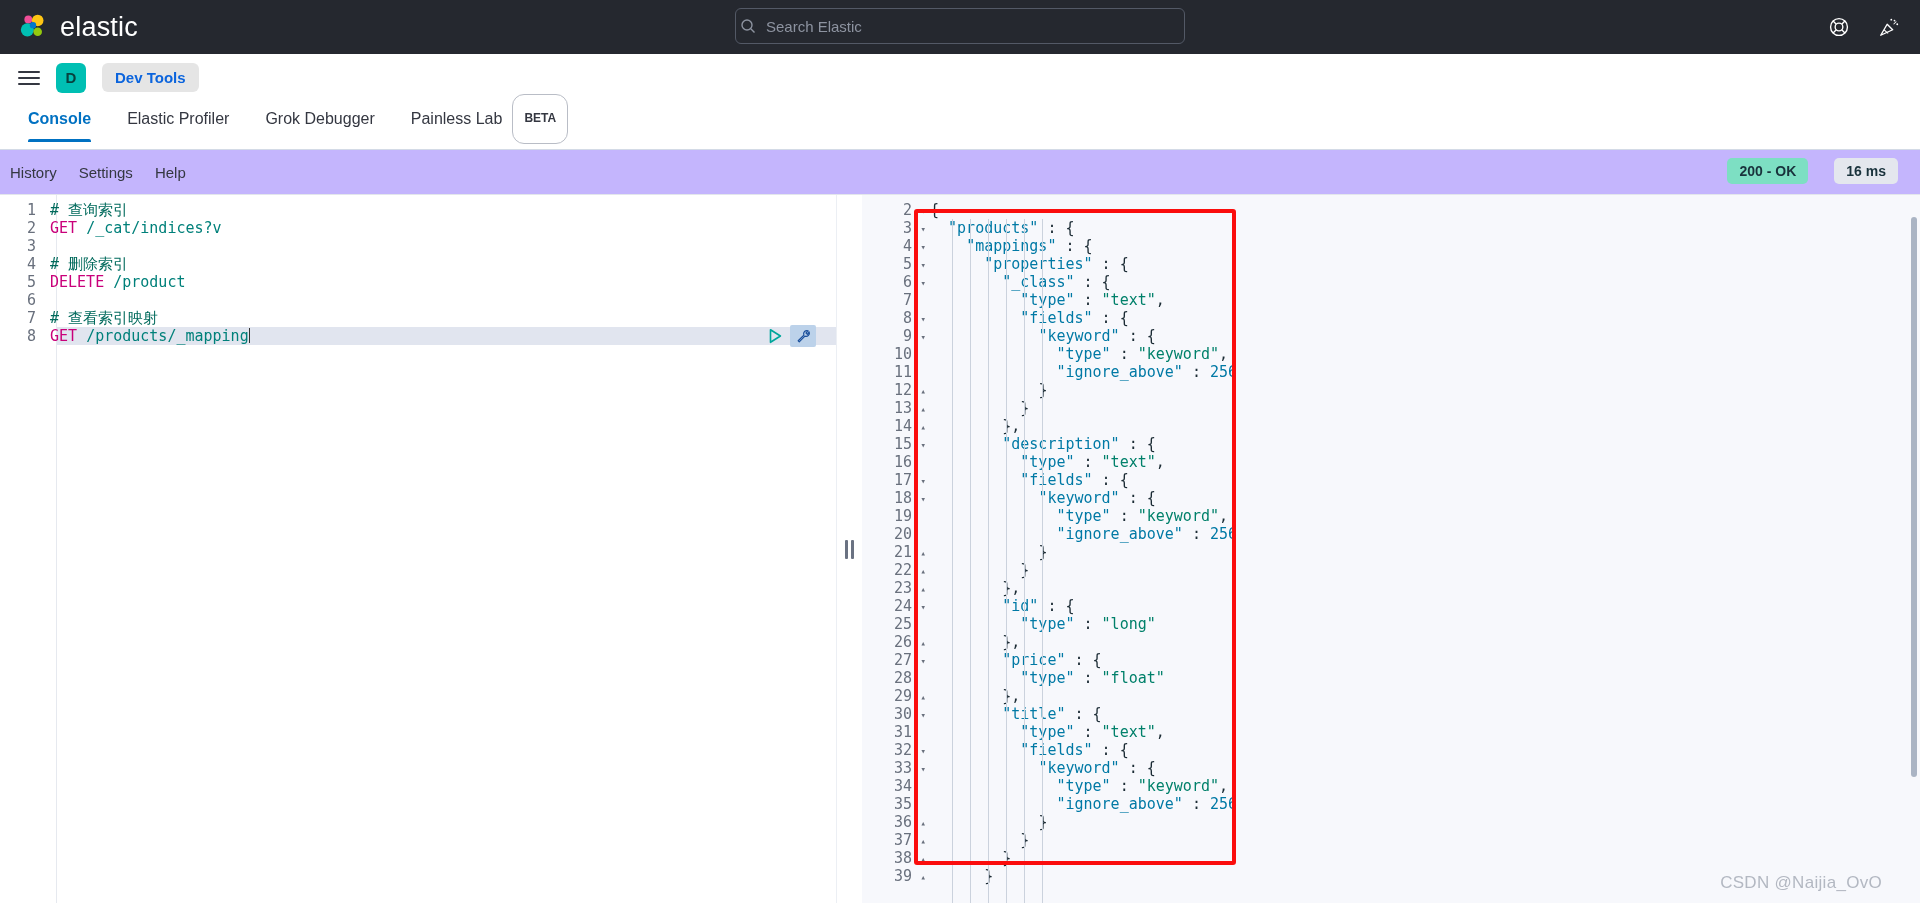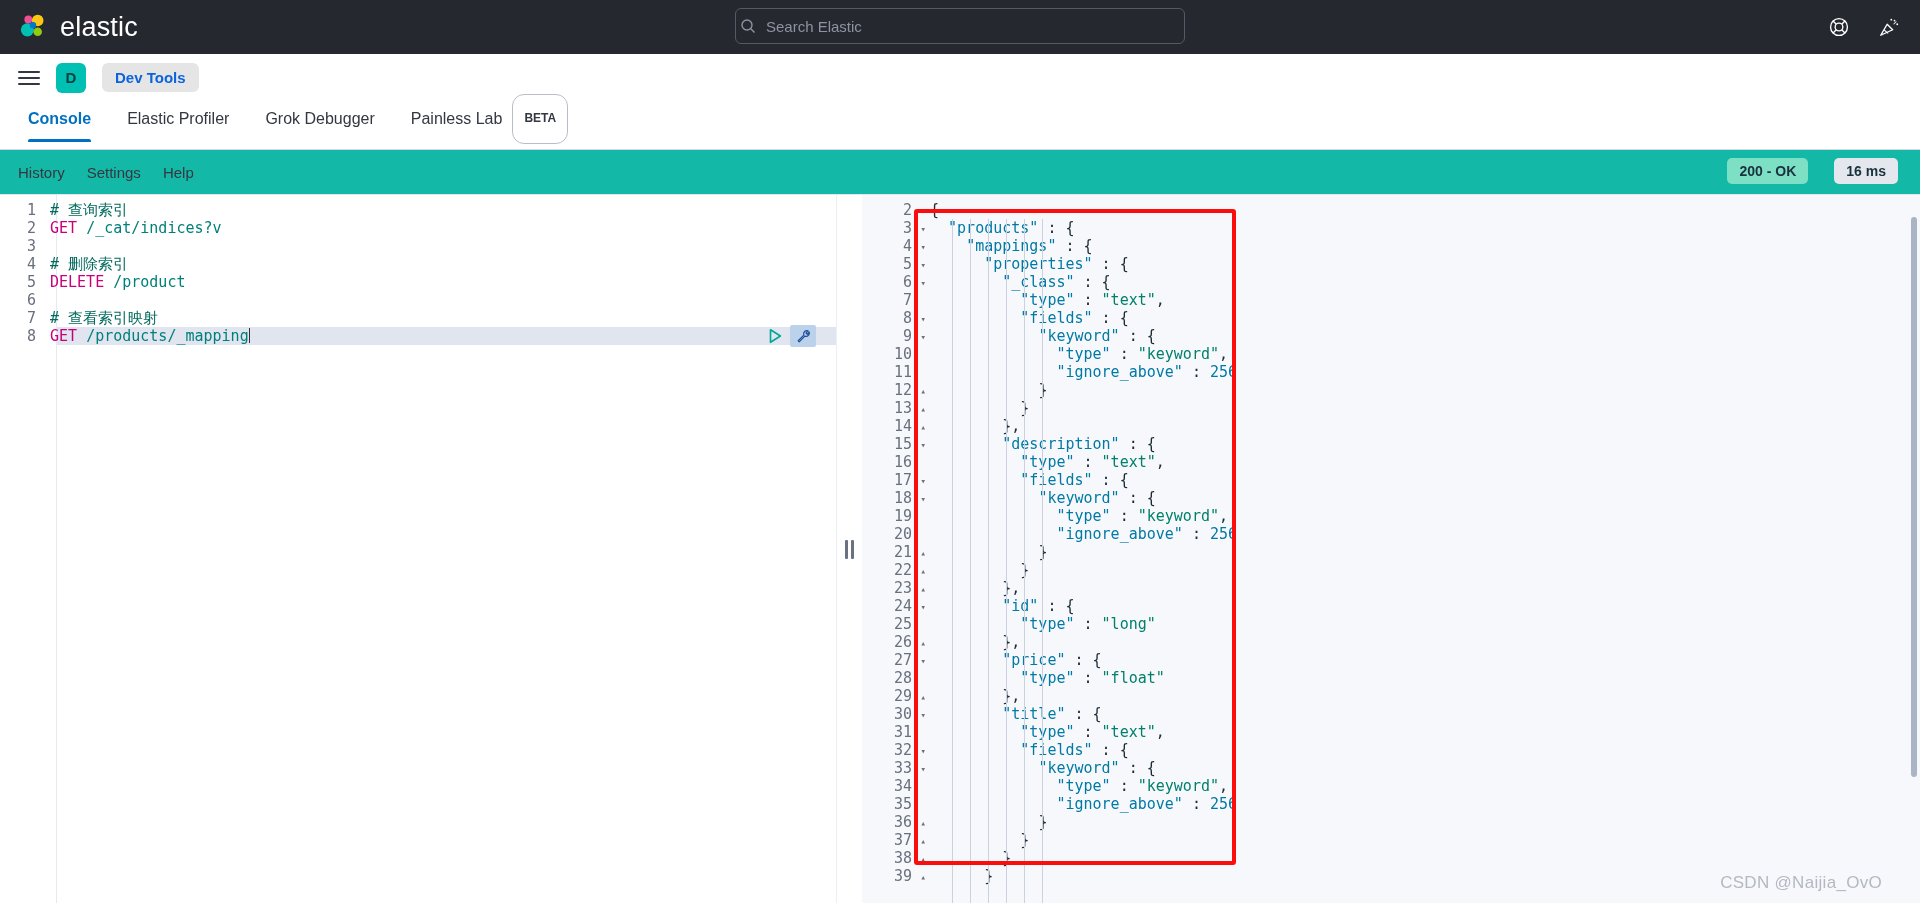--- a/index.html
+++ b/index.html
@@ -100,23 +100,23 @@
     padding: 16px 11px;
     font-size: 12px; font-weight: 700;
     color: #343741;
     line-height: 1.3;
   }
 
   
   .console-toolbar {
     height: 45px;
     display: flex; align-items: center;
-    padding: 0 22px 0 18px;
+    padding: 0 22px 0 10px;
     border-bottom: 1px solid #e3e6ec;
-    background: #14b8a6;
+    background: #c4b5fd;
     position: relative;
   }
   .tool-link {
     font-size: 15px; color: #343741;
     margin-right: 22px;
     cursor: pointer;
   }
   .status-group {
     position: absolute; right: 22px; top: 8px;
     display: flex; gap: 26px; align-items: center;

